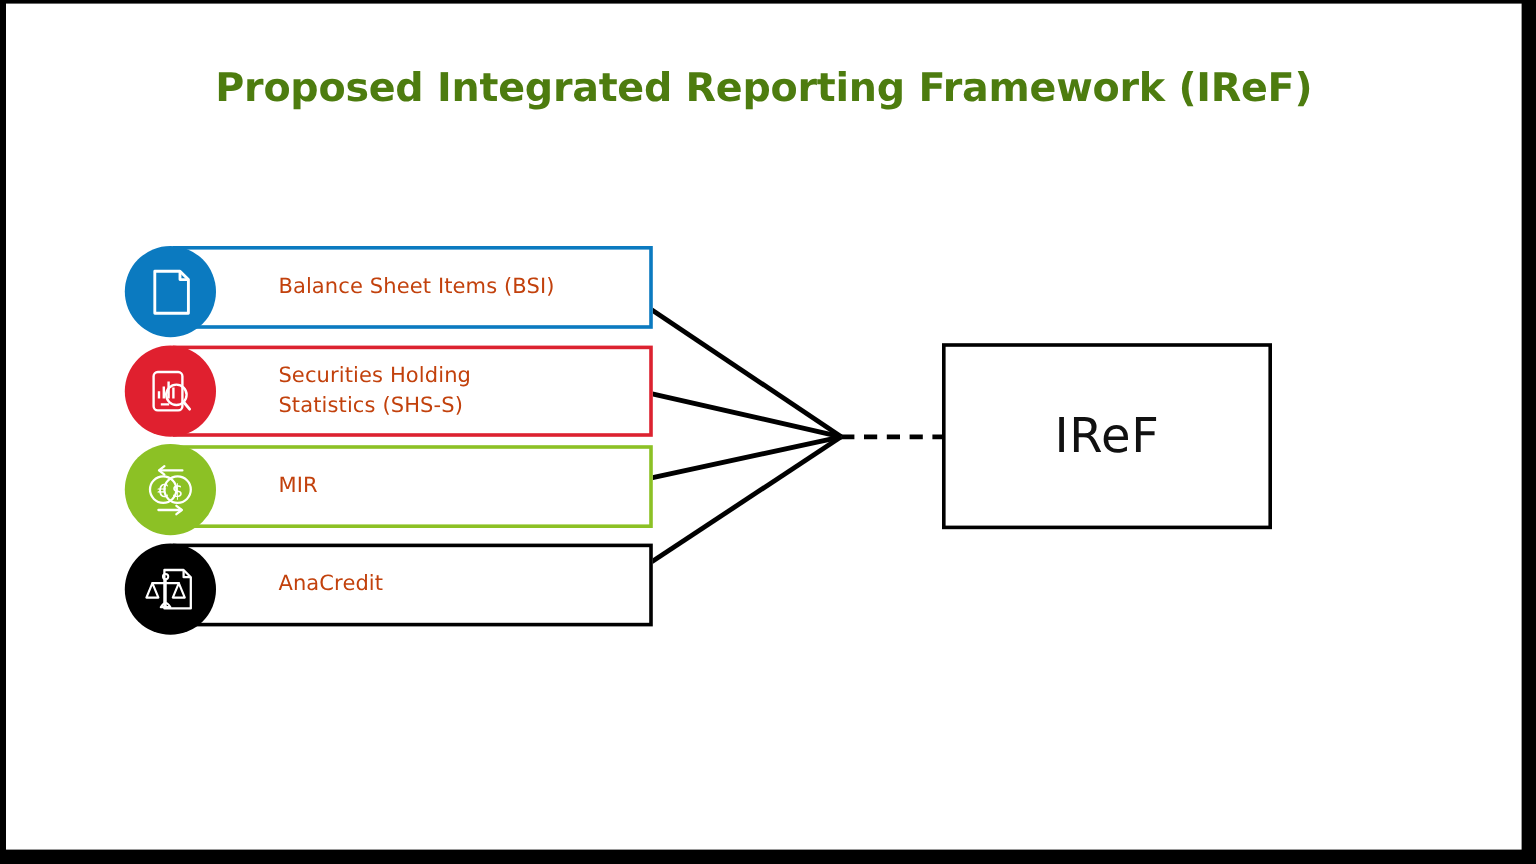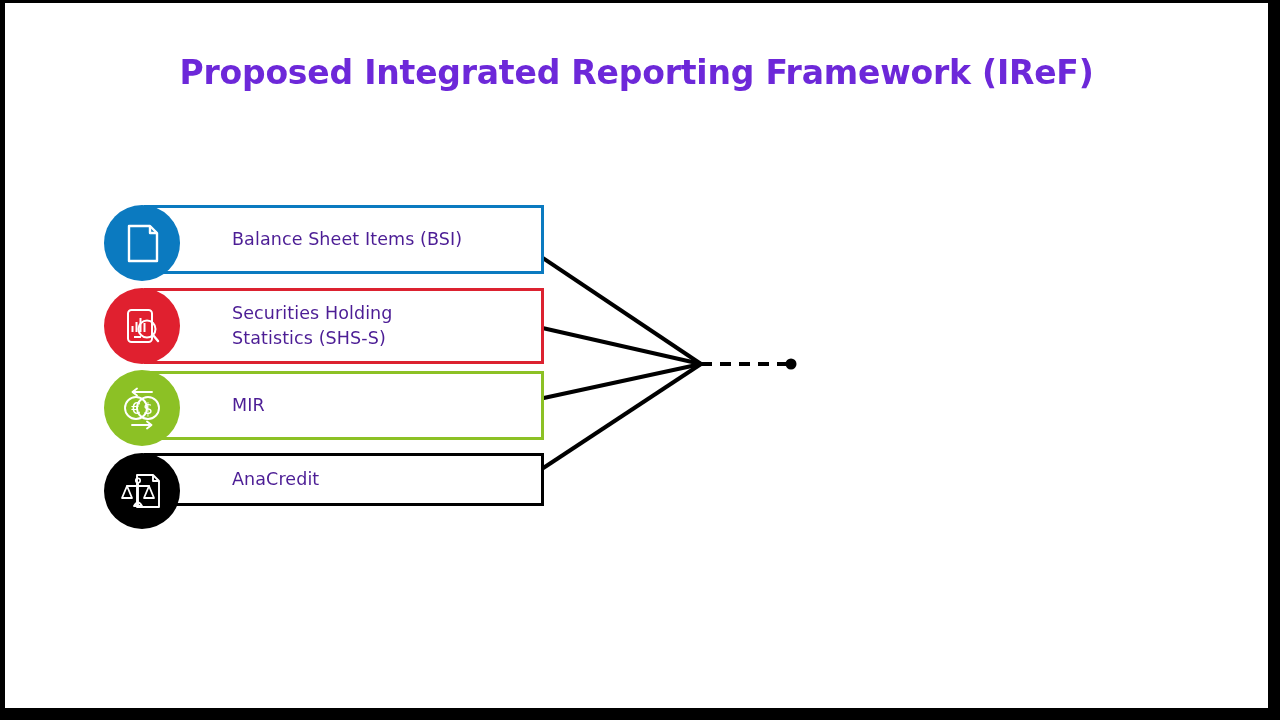--- a/index.html
+++ b/index.html
@@ -24,21 +24,21 @@
   #title {
     position: absolute;
     left: 0;
     top: 50px;
     width: 100%;
     text-align: center;
     font-family: "DejaVu Sans", sans-serif;
     font-size: 33px;
     font-weight: bold;
     letter-spacing: -0.2px;
-    color: #6d28d9;
+    color: #4d7c0f;
     white-space: nowrap;
   }
 
   
   #wires {
     position: absolute;
     left: 0;
     top: 0;
     width: 1263px;
     height: 705px;
@@ -61,21 +61,21 @@
     border-width: 3px;
     display: flex;
     align-items: center;
   }
 
   .item-label {
     margin-left: 85px;
     font-family: "DejaVu Sans", sans-serif;
     font-size: 17.5px;
     line-height: 1.45;
-    color: #4c1d95;
+    color: #c2410c;
     letter-spacing: 0.1px;
     white-space: pre-line;
   }
 
   .badge {
     position: absolute;
     left: 0;
     border-radius: 50%;
     display: flex;
     align-items: center;
@@ -92,21 +92,21 @@
 
   #item-shs       { top: 285px; }
   #item-shs .item-box   { height: 76px; border-color: #dc2230; }
   #item-shs .badge      { top: 0px;  width: 76px; height: 76px; background: #e0202f; }
 
   #item-mir       { top: 368px; }
   #item-mir .item-box   { height: 69px; border-color: #8cc125; }
   #item-mir .badge      { top: -1px; width: 76px; height: 76px; background: #8cc125; }
 
   #item-ana       { top: 450px; }
-  #item-ana .item-box   { height: 53px; border-color: #000000; }
+  #item-ana .item-box   { height: 69px; border-color: #000000; }
   #item-ana .badge      { top: 0px;  width: 76px; height: 76px; background: #000000; }
 
   
   #target-box {
     position: absolute;
     left: 780px;
     top: 283px;
     width: 275px;
     height: 155px;
     background: #ffffff;
@@ -223,14 +223,17 @@
         <line x1="22" y1="17" x2="22" y2="41" stroke="#ffffff" stroke-width="1.9"></line>
         <circle cx="22" cy="15.5" r="2.2" fill="none" stroke="#ffffff" stroke-width="1.7"></circle>
         <line x1="11" y1="21" x2="33" y2="21" stroke="#ffffff" stroke-width="1.9" stroke-linecap="round"></line>
         <path d="M11 21 L6 33 H16 Z" fill="none" stroke="#ffffff" stroke-width="1.8" stroke-linejoin="round"></path>
         <path d="M33 21 L28 33 H38 Z" fill="none" stroke="#ffffff" stroke-width="1.8" stroke-linejoin="round"></path>
         <path d="M18 41 Q22 34 26 41 Z" fill="none" stroke="#ffffff" stroke-width="1.8" stroke-linejoin="round"></path>
       </svg>
     </div>
   </div>
 
+  <div id="target-box">
+    <div id="target-label">IReF</div>
+  </div>
 
 </div>
 
 </body></html>

